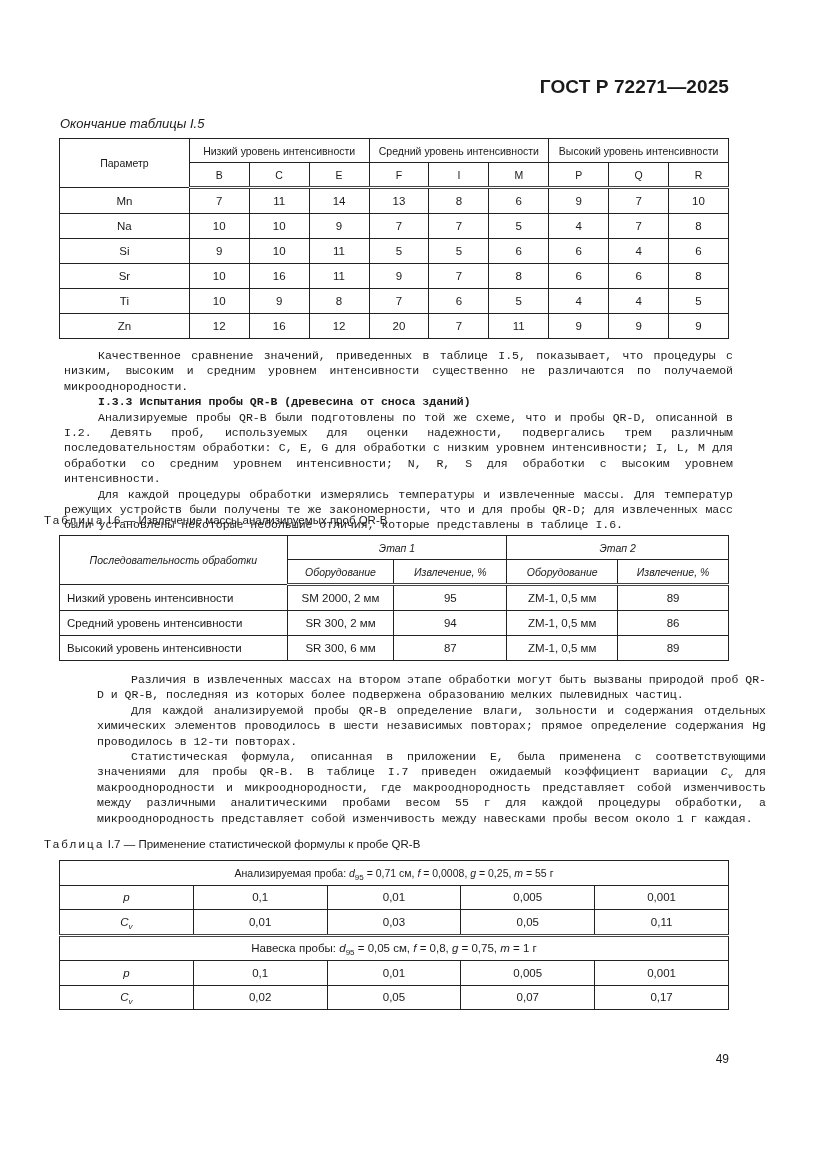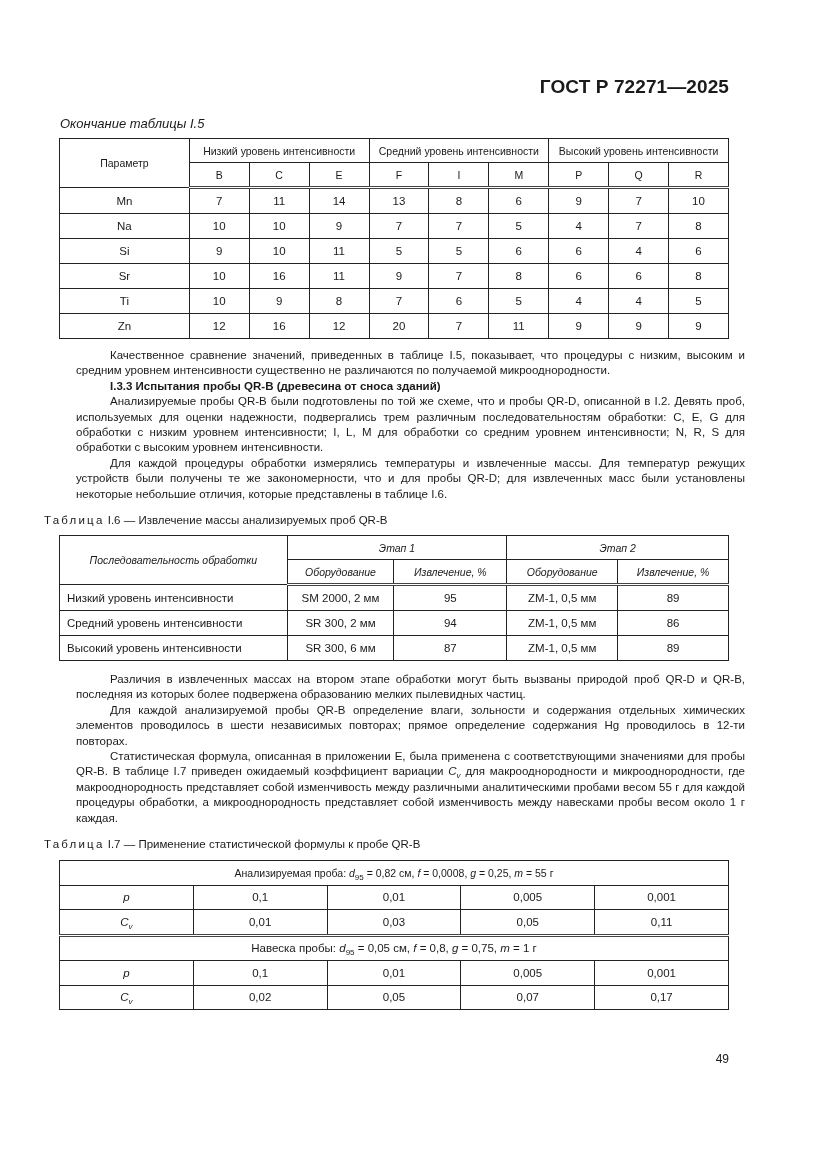--- a/index.html
+++ b/index.html
@@ -27,22 +27,22 @@
     .t6 td.left { text-align: left; padding-left: 7px; }
     .t6 thead tr:last-child th { border-bottom: 3px double #444; }
     .t7 { left: 59px; top: 860px; width: 670px; border: 1.6px solid #222; }
     .t7 td { height: 23.5px; }
     .t7 td.span { font-size: 10.5px; }
     .t7 tr.sep td { border-bottom: 3px double #444; }
     .t7 td.span2 { font-size: 11.5px; }
     .it { font-style: italic; }
     sub { font-size: 8px; vertical-align: -3px; line-height: 0; }
     .para {
-      position: absolute; left: 76px; width: 669px;
-      font-size: 11.5px; line-height: 15.4px; text-align: justify;
+      position: absolute; left: 64px; width: 669px;
+      font-size: 11.5px; line-height: 15.4px; text-align: justify; font-family: Liberation Mono, monospace;
     }
     .para p { margin: 0; text-indent: 34px; }
     .para p.bold { font-weight: bold; }
     .tcap {
       position: absolute; left: 44px; font-size: 11.5px;
     }
     .tcap .spaced { letter-spacing: 2.2px; }
     .page-num {
       position: absolute; right: 98px; top: 1052px; font-size: 12px;
     }
@@ -205,42 +205,42 @@
     <tr>
       <td class="left">Высокий уровень интенсивности</td>
       <td>SR 300, 6 мм</td>
       <td>87</td>
       <td>ZM-1, 0,5 мм</td>
       <td>89</td>
     </tr>
   </tbody>
 </table>
 
-<div class="para" style="top:672px;">
+<div class="para" style="top:672px;margin-left:33px;">
   <p>Различия в извлеченных массах на втором этапе обработки могут быть вызваны природой проб QR-D и QR-B, последняя из которых более подвержена образованию мелких пылевидных частиц.</p>
   <p>Для каждой анализируемой пробы QR-B определение влаги, зольности и содержания отдельных химических элементов проводилось в шести независимых повторах; прямое определение содержания Hg проводилось в 12-ти повторах.</p>
   <p><span>Статистическая формула, описанная в приложении E, была применена с соответствующими значениями для пробы QR-B. В таблице I.7 приведен ожидаемый коэффициент вариации </span><span class="it">C</span><sub class="it">v</sub><span> для макрооднородности и микрооднородности, где макрооднородность представляет собой изменчивость между различными аналитическими пробами весом 55 г для каждой процедуры обработки, а микрооднородность представляет собой изменчивость между навесками пробы весом около 1 г каждая.</span></p>
 </div>
 
 <div class="tcap" style="top:838px;">
   <span class="spaced">Таблица</span>
   <span>I.7 — Применение статистической формулы к пробе QR-B</span>
 </div>
 
 <table class="t7">
   <colgroup>
     <col style="width:134px">
       <col style="width:134px">
       <col style="width:134px">
       <col style="width:134px">
       <col style="width:134px">
   </colgroup>
   <tbody>
     <tr>
-      <td colspan="5" class="span"><span>Анализируемая проба: </span><span class="it">d</span><sub>95</sub><span> = 0,82 см, </span><span class="it">f</span><span> = 0,0008, </span><span class="it">g</span><span> = 0,25, </span><span class="it">m</span><span> = 55 г</span></td>
+      <td colspan="5" class="span"><span>Анализируемая проба: </span><span class="it">d</span><sub>95</sub><span> = 0,71 см, </span><span class="it">f</span><span> = 0,0008, </span><span class="it">g</span><span> = 0,25, </span><span class="it">m</span><span> = 55 г</span></td>
     </tr>
     <tr>
       <td class="it">p</td>
       <td>0,1</td>
       <td>0,01</td>
       <td>0,005</td>
       <td>0,001</td>
     </tr>
     <tr class="sep">
       <td><span class="it">C</span><sub class="it">v</sub></td>

